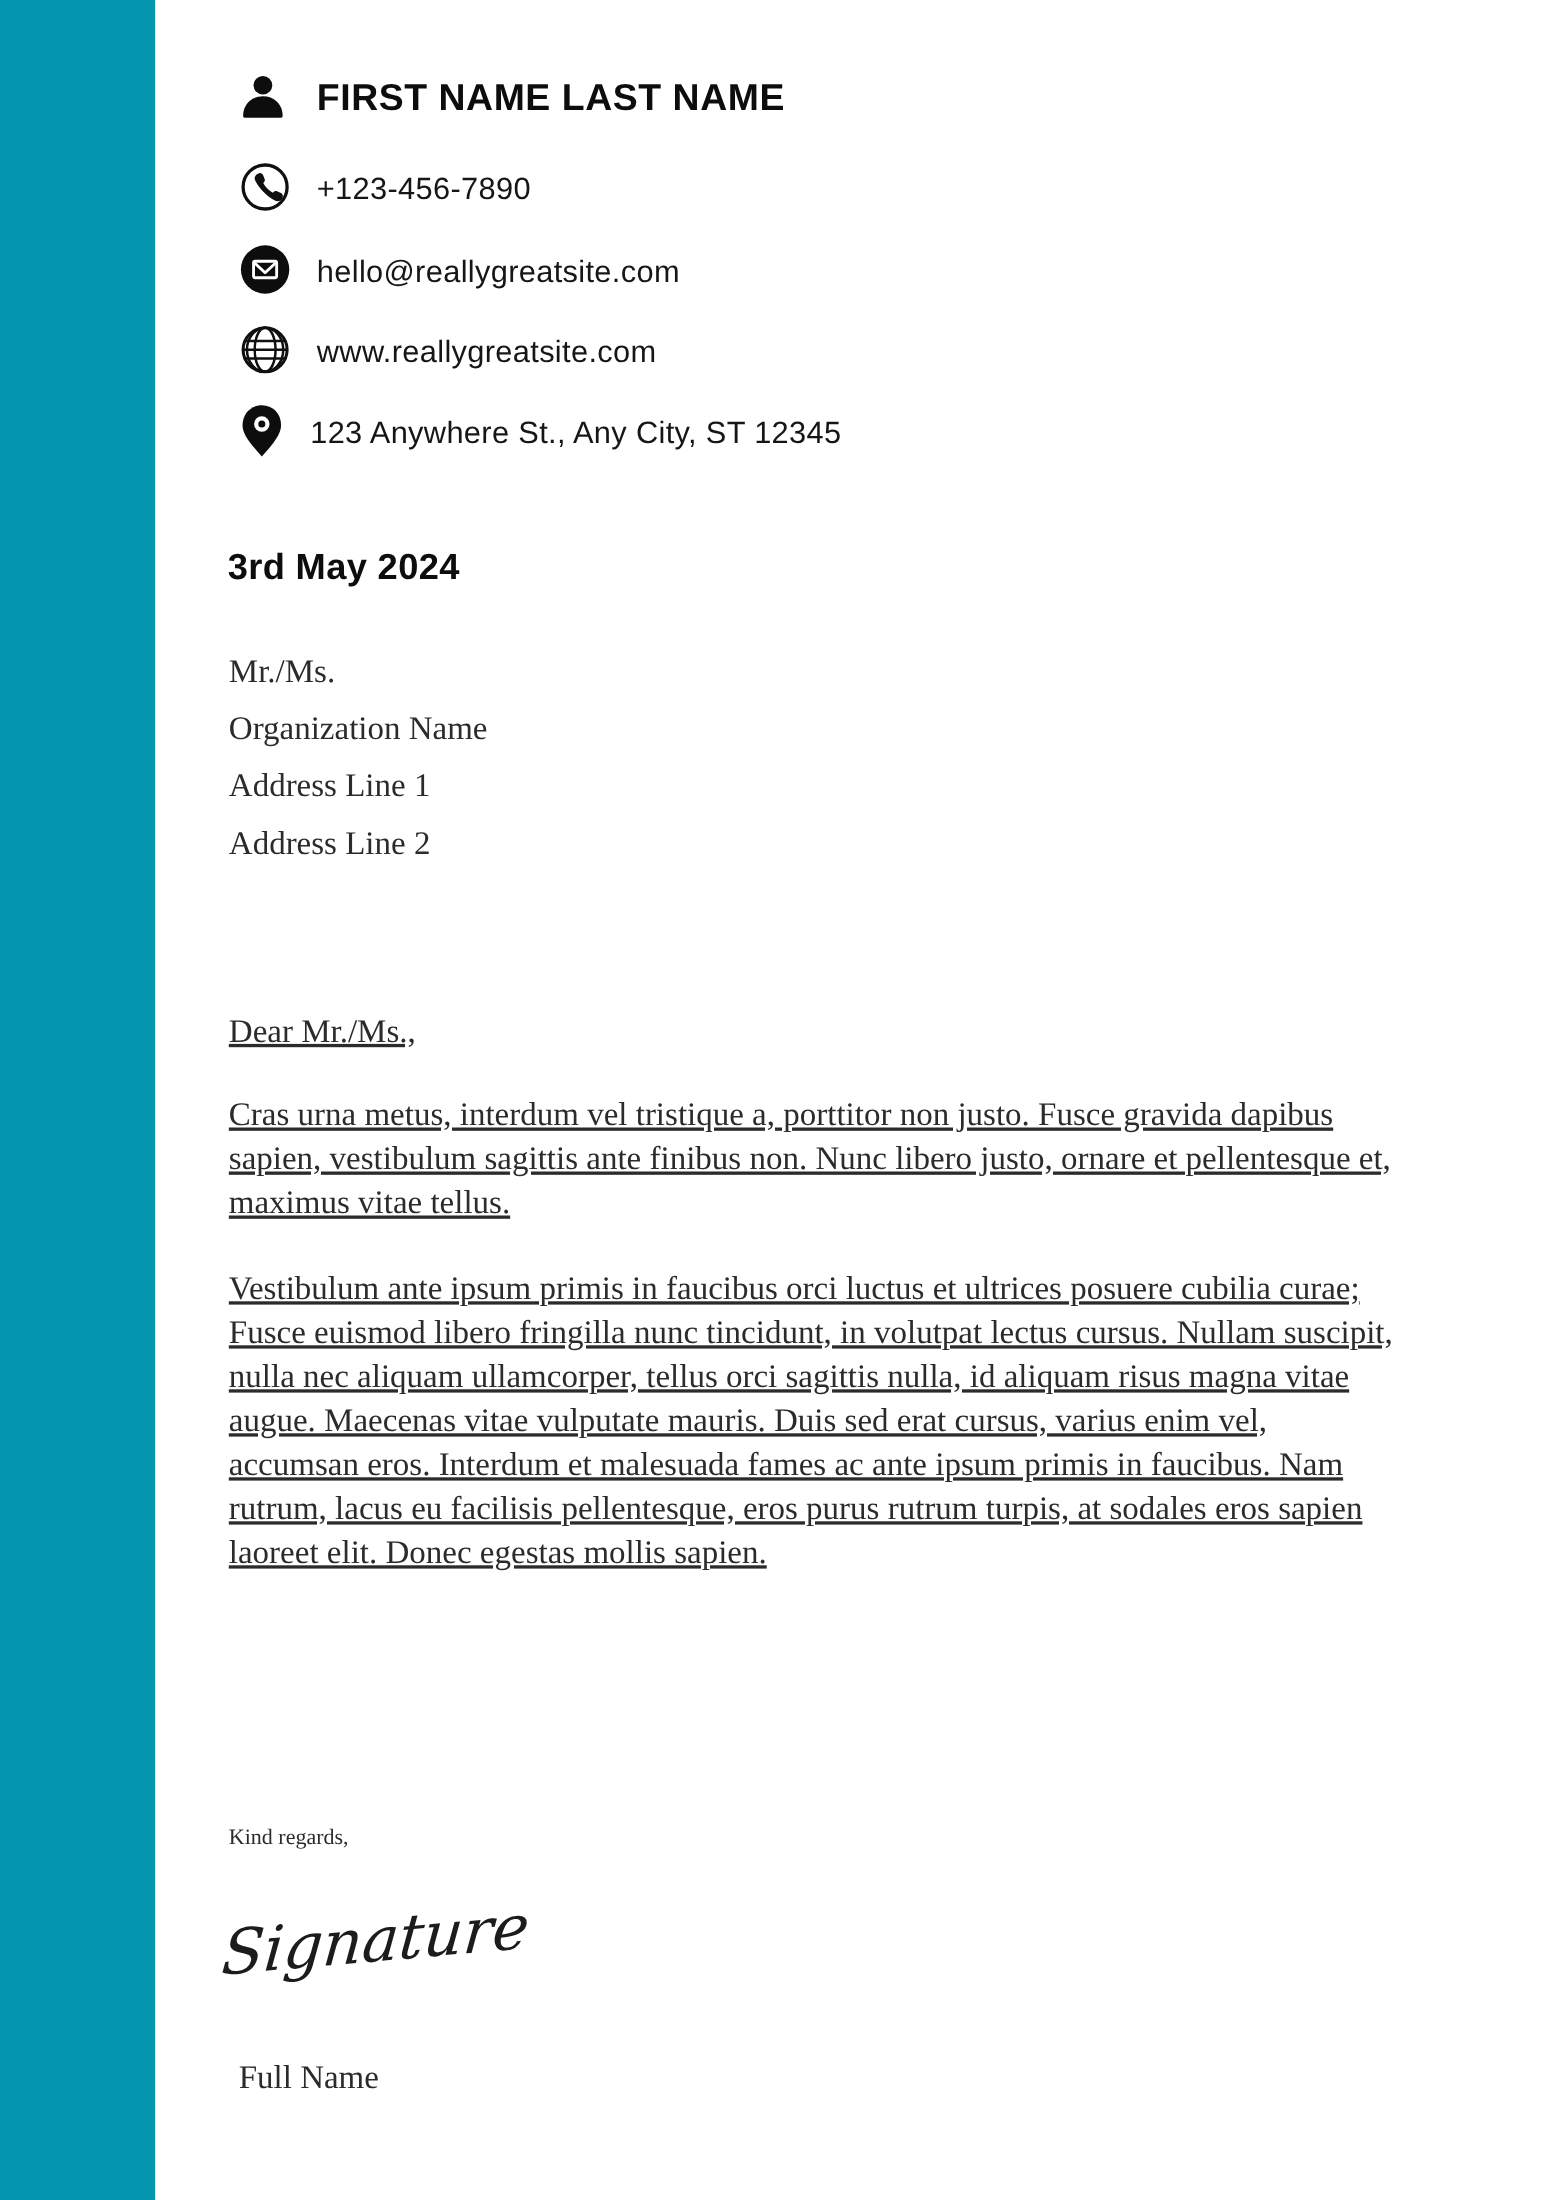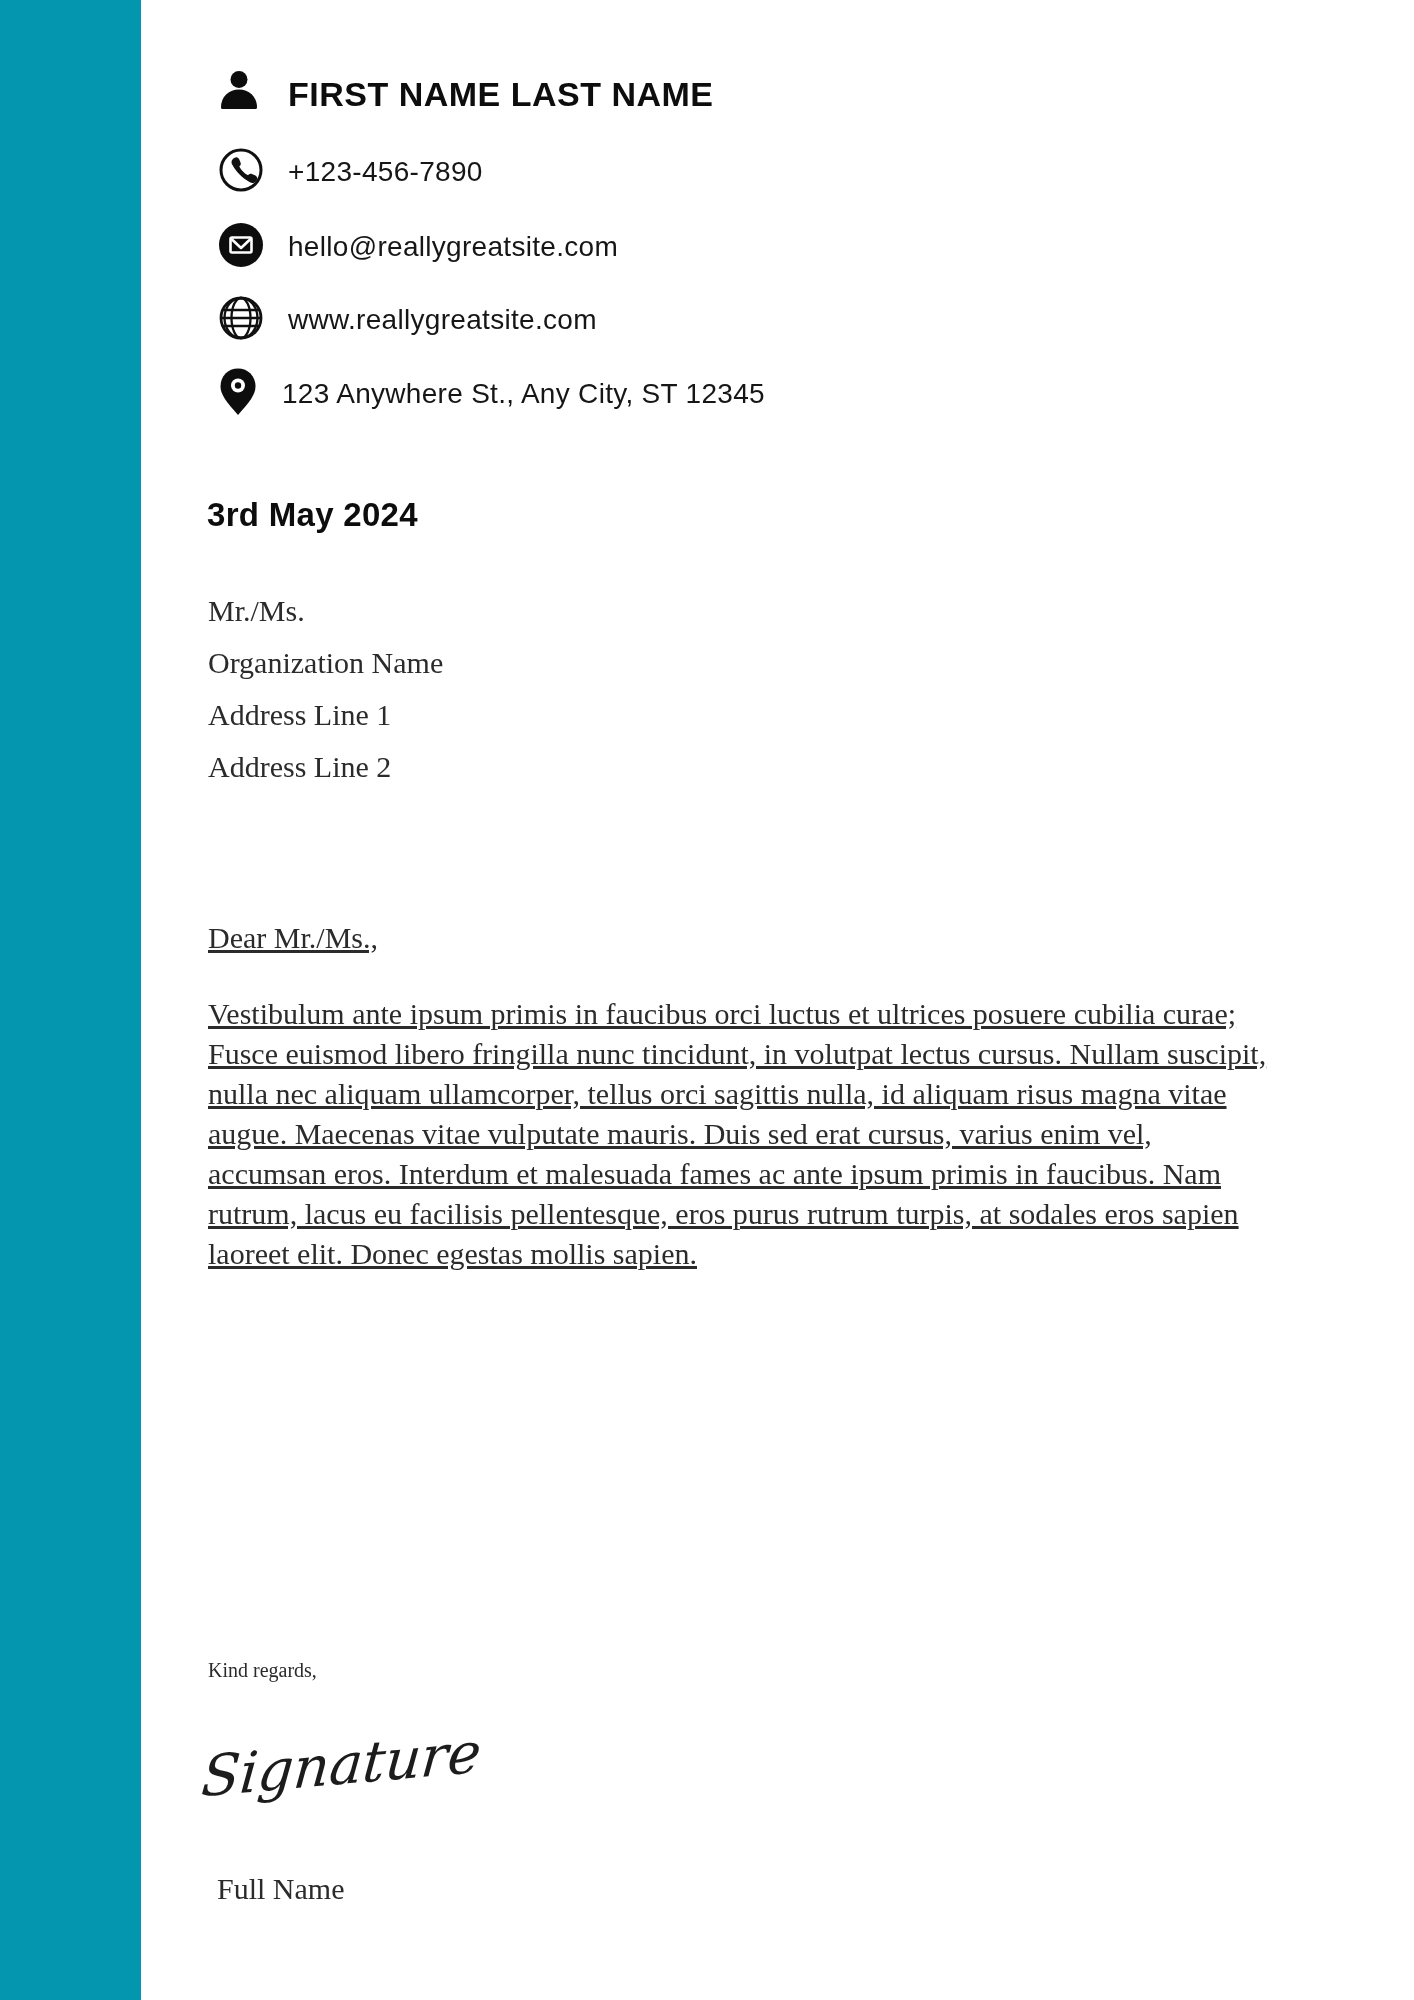--- a/index.html
+++ b/index.html
@@ -22,21 +22,21 @@
   }
   
   .hrow {
     position: absolute;
     left: 218px;
     display: flex;
     align-items: center;
     gap: 28px;
   }
   .hrow .ic { flex: 0 0 auto; display: block; }
-  .name-row { top: 64px; height: 50px; align-items: flex-end; }
+  .name-row { top: 64px; height: 50px; }
   .name-text {
     font-family: "Liberation Sans", sans-serif;
     font-weight: 700;
     font-size: 34px;
     letter-spacing: 0.5px;
     color: var(--ink);
     white-space: nowrap;
   }
   .contact-row { height: 50px; gap: 24px; }
   .row-phone   { top: 147px; }
@@ -171,20 +171,21 @@
 
   <div class="recipient">
     <div>Mr./Ms.</div>
     <div>Organization Name</div>
     <div>Address Line 1</div>
     <div>Address Line 2</div>
   </div>
 
   <div class="body-block">
     <div class="salutation">Dear Mr./Ms.,</div>
+    <p>Cras urna metus, interdum vel tristique a, porttitor non justo. Fusce gravida dapibus sapien, vestibulum sagittis ante finibus non. Nunc libero justo, ornare et pellentesque et, maximus vitae tellus.</p>
     <p>Vestibulum ante ipsum primis in faucibus orci luctus et ultrices posuere cubilia curae; Fusce euismod libero fringilla nunc tincidunt, in volutpat lectus cursus. Nullam suscipit, nulla nec aliquam ullamcorper, tellus orci sagittis nulla, id aliquam risus magna vitae augue. Maecenas vitae vulputate mauris. Duis sed erat cursus, varius enim vel, accumsan eros. Interdum et malesuada fames ac ante ipsum primis in faucibus. Nam rutrum, lacus eu facilisis pellentesque, eros purus rutrum turpis, at sodales eros sapien laoreet elit. Donec egestas mollis sapien.</p>
   </div>
 
   <div class="closing">Kind regards,</div>
 
   <div class="signature">Signature</div>
 
   <div class="signoff-name">Full Name</div>
 
 </div>

